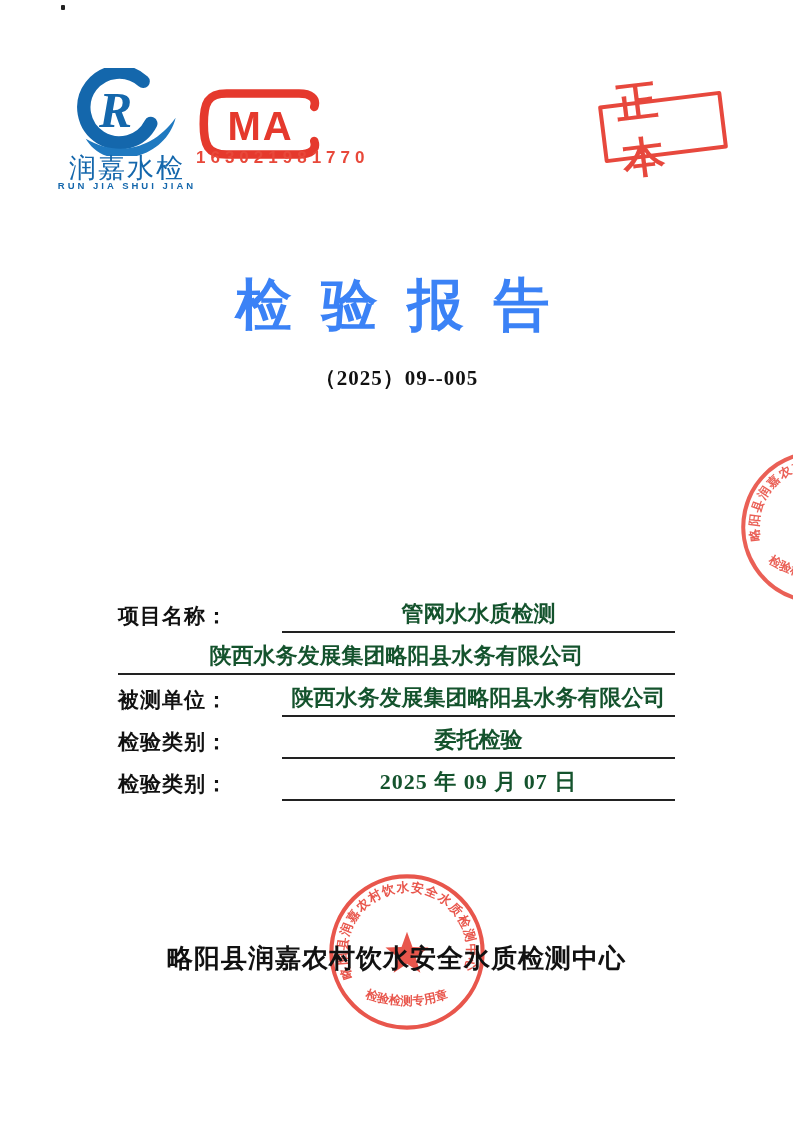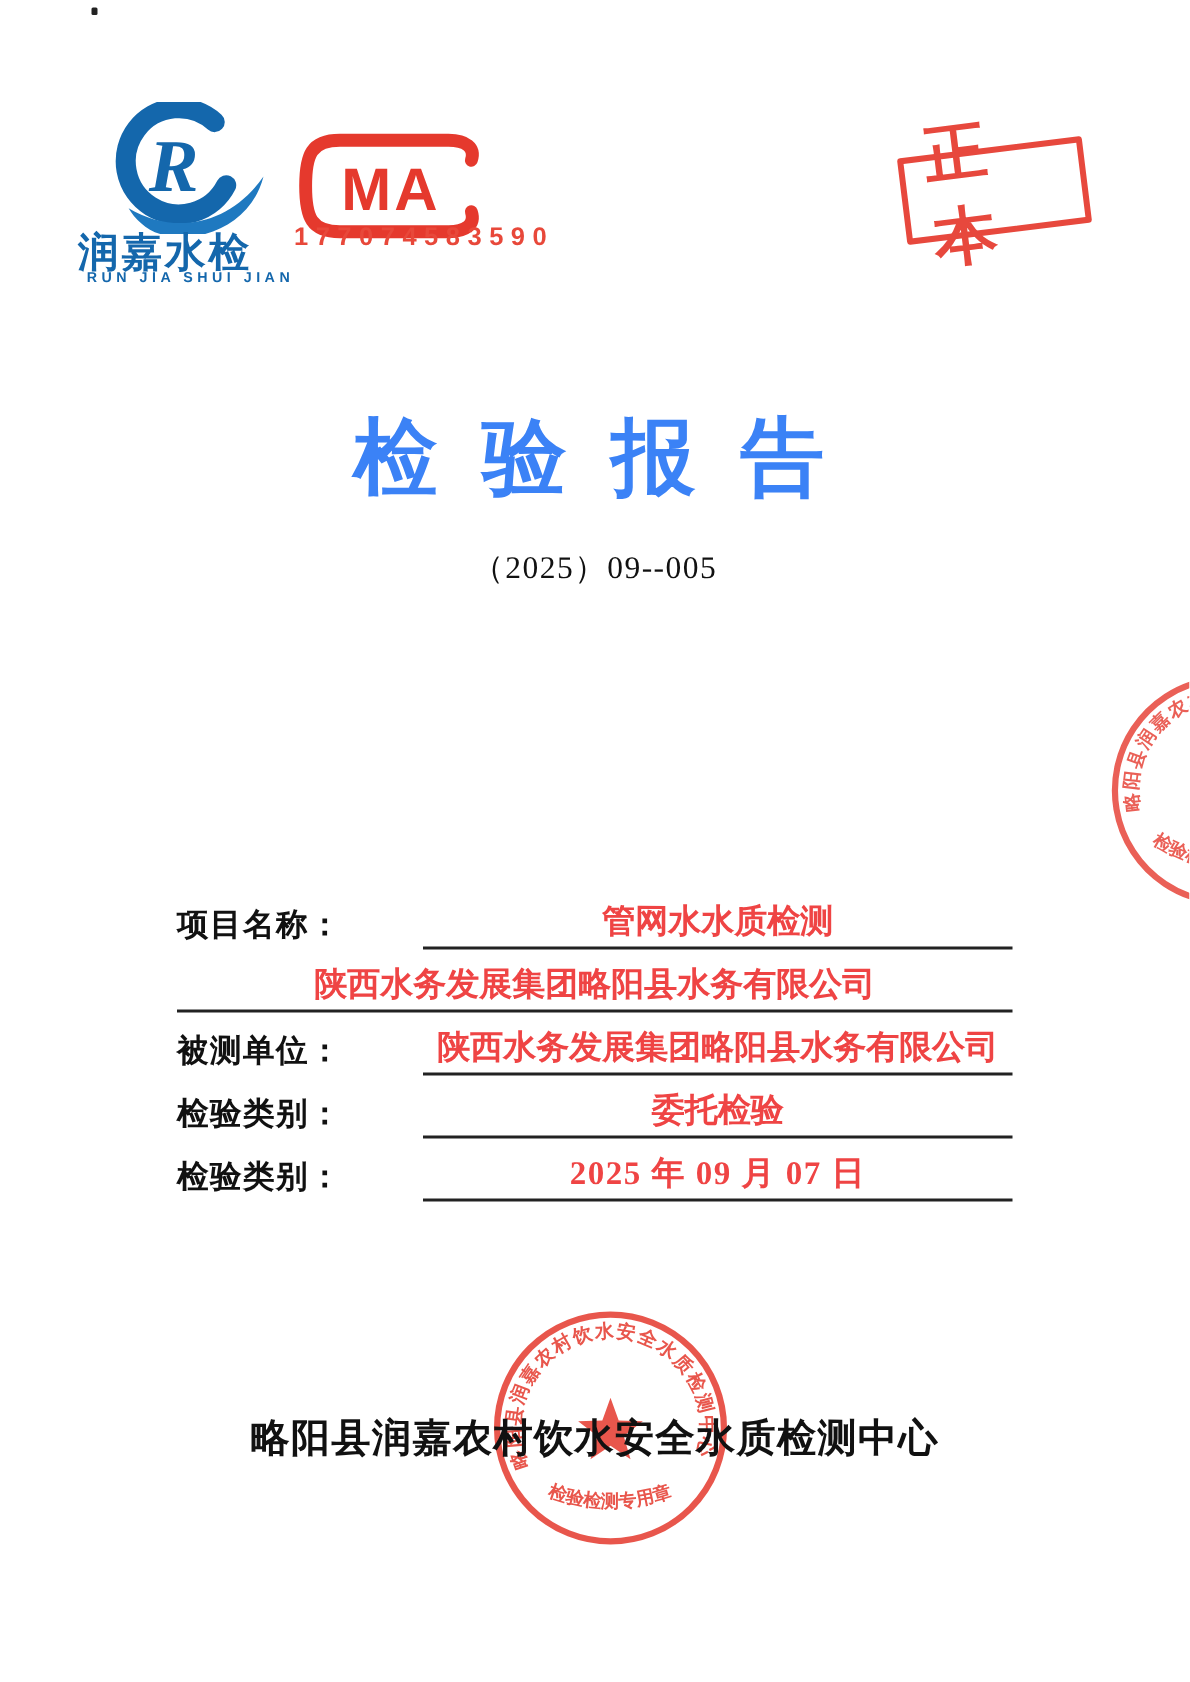--- a/index.html
+++ b/index.html
@@ -5,22 +5,22 @@
   * { margin:0; padding:0; box-sizing:border-box; }
   body { background:#ffffff; font-family:"Liberation Sans","DejaVu Sans",sans-serif; }
   .page {
     position:relative; width:793px; height:1121px; margin:0 auto;
     background:#ffffff; overflow:hidden;
   }
 
   
   .logo-wrap { position:absolute; left:52px; top:68px; width:150px; height:130px; }
   .logo-mark { position:absolute; left:8px; top:0; width:128px; height:88px; }
-  .logo-cn { position:absolute; left:0px; top:82px; width:150px; text-align:left;
-             font-size:27px; font-weight:bold; color:#1467ac; letter-spacing:2px; }
+  .logo-cn { position:absolute; left:0px; top:82px; width:150px; text-align:center;
+             font-size:27px; font-weight:normal; color:#1467ac; letter-spacing:2px; }
   .logo-en { position:absolute; left:0px; top:112px; width:150px; text-align:center;
              font-size:9.5px; font-weight:bold; color:#1467ac; letter-spacing:3px; }
 
   
   .cma-wrap { position:absolute; left:190px; top:84px; width:260px; height:110px; }
   .cma-mark { position:absolute; left:2px; top:0; width:134px; height:80px; }
   .cma-serial { position:absolute; left:6px; top:64px; font-size:17px; font-weight:bold;
                 color:#e8483a; letter-spacing:5px; white-space:nowrap; }
   .cma-validity { position:absolute; left:-20px; top:83px; font-size:15.5px;
                   color:#e8483a; letter-spacing:1.5px; white-space:nowrap; }
@@ -34,30 +34,30 @@
     font-size:42px; font-weight:bold; color:#e5392d;
     letter-spacing:14px; padding-left:14px; opacity:0.92;
   }
 
   
   .title { position:absolute; top:268px; left:0; width:100%; text-align:center;
            font-family:"Liberation Serif","DejaVu Serif",serif;
            font-size:56px; font-weight:bold; color:#3b82f6; letter-spacing:8px; }
   .report-no { position:absolute; top:364px; left:0; width:100%; text-align:center;
                font-family:"Liberation Serif","DejaVu Serif",serif;
-               font-size:21px; font-weight:normal; color:#111; letter-spacing:1px; }
+               font-size:21px; font-weight:bold; color:#111; letter-spacing:1px; }
 
   
   .fields { position:absolute; left:118px; top:591px; width:557px; }
   .field-row { display:flex; align-items:flex-end; height:42px;gap:32px; }
   .field-label { width:132px; font-size:21px; font-weight:bold; color:#111;
                  letter-spacing:1px; padding-bottom:3px; white-space:nowrap; }
   .field-line { flex:1; border-bottom:2px solid #222; text-align:center;
                 padding-bottom:2px; }
-  .field-value { font-size:22px; font-weight:bold; color:#ef4444; white-space:nowrap; }
+  .field-value { font-size:22px; font-weight:bold; color:#14532d; white-space:nowrap; }
   .field-row:nth-child(5) .field-value {
      font-family:"Liberation Serif","DejaVu Serif",serif; letter-spacing:1px; }
 
   
   .issuing-org { position:absolute; top:941px; left:0; width:100%; text-align:center;
                  font-family:"Liberation Serif","DejaVu Serif",serif;
                  font-size:26px; font-weight:bold; color:#111; letter-spacing:1px;
                  z-index:3; }
   .stamp-round { position:absolute; left:323px; top:868px; width:168px; height:168px;
                  opacity:0.85; z-index:2; }
@@ -81,21 +81,21 @@
     </svg>
     <div class="logo-cn">润嘉水检</div>
     <div class="logo-en">RUN JIA SHUI JIAN</div>
   </div>
 
   <div class="cma-wrap">
     <svg class="cma-mark" viewBox="0 0 132 84">
       <path d="M 124,24 C 127,15 120,10 108,10 L 32,10 C 12,10 8,20 8,42 C 8,64 12,74 32,74 L 108,74 C 120,74 127,69 124,60" fill="none" stroke="#e5392d" stroke-width="9" stroke-linecap="round"></path>
       <text x="33" y="59" font-size="42" font-weight="bold" fill="#e5392d" letter-spacing="2">MA</text>
     </svg>
-    <div class="cma-serial">177074583590</div>
+    <div class="cma-serial">163021981770</div>
   </div>
 
   <div class="zhengben">正本</div>
 
   <div class="title">检 验 报 告</div>
   <div class="report-no">（2025）09--005</div>
 
   <svg class="stamp-side" viewBox="0 0 200 200">
     <g transform="rotate(12 100 100)">
       <circle cx="100" cy="100" r="90" fill="none" stroke="#e5392d" stroke-width="5"></circle>

